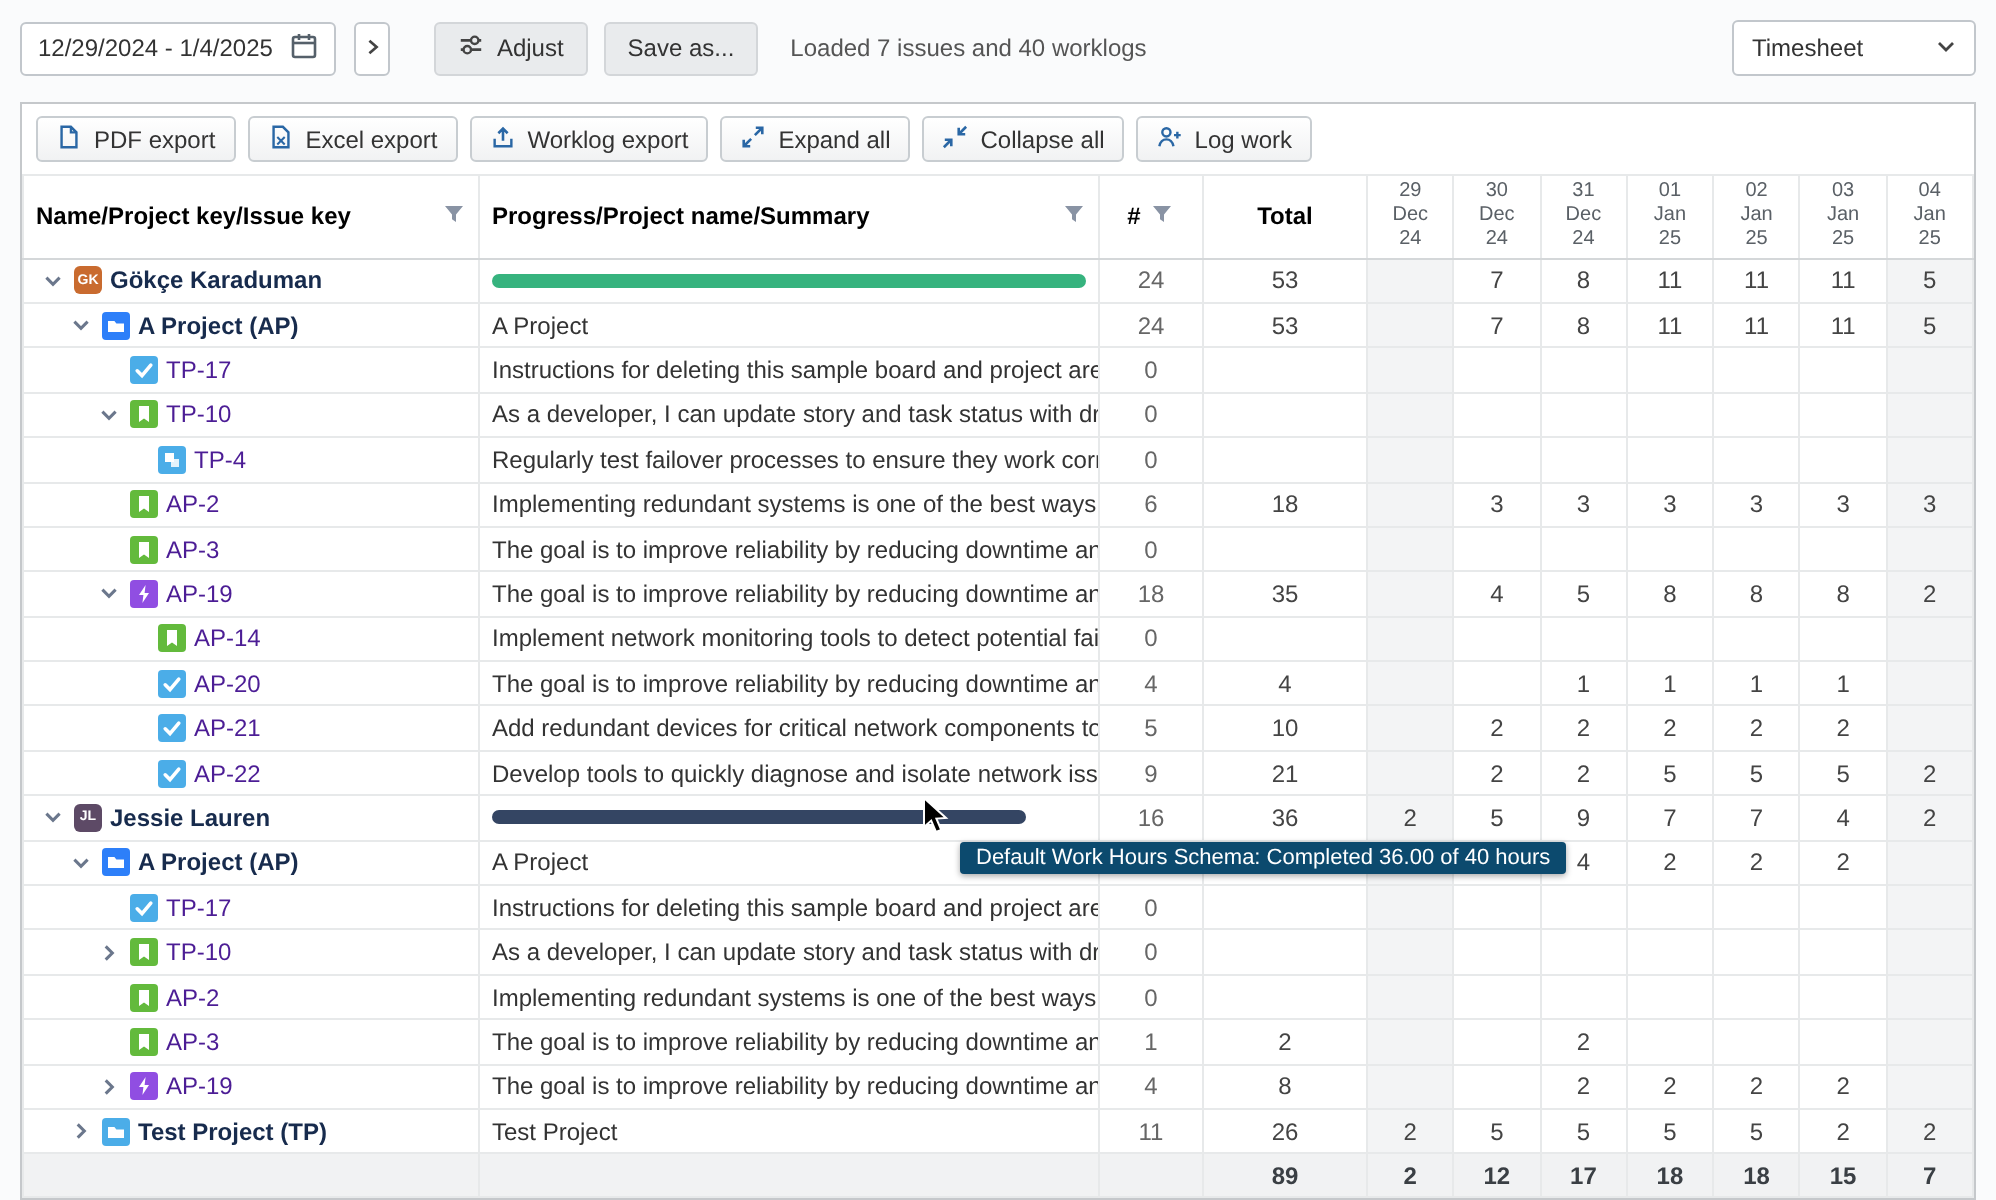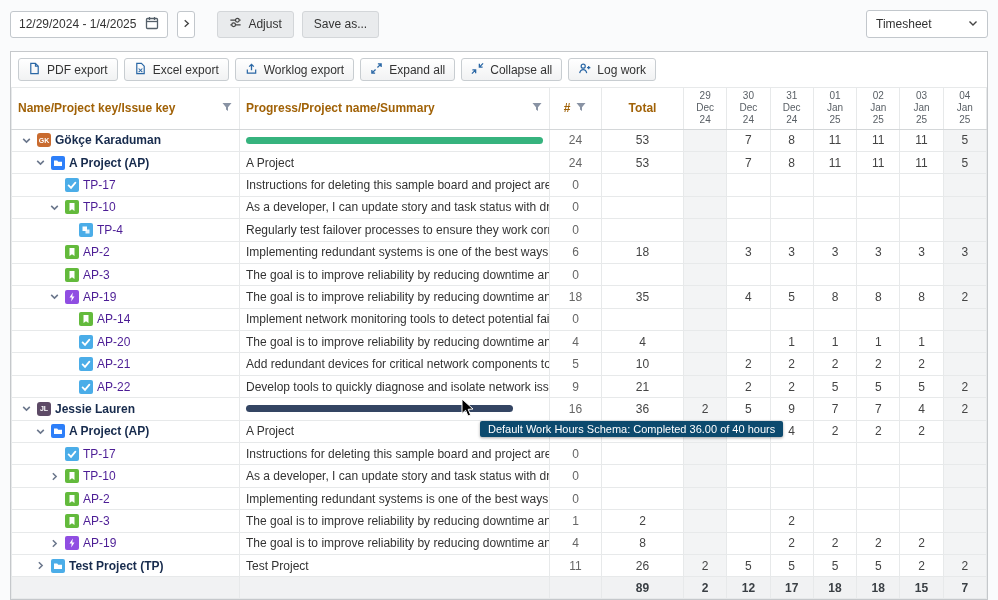--- a/index.html
+++ b/index.html
@@ -26,21 +26,21 @@
   .actions { display:flex; gap:6px; padding:6px 7px; }
   .act-btn { display:flex; align-items:center; gap:6px; height:23px; padding:0 9px;
              background:linear-gradient(#ffffff,#f1f2f3); border:1px solid #c8cdd1;
              border-radius:3px; color:#333; cursor:pointer; white-space:nowrap; }
   .act-btn svg { flex:none; }
 
   
   table { width:100%; border-collapse:collapse; table-layout:fixed; }
   th, td { border:1px solid #e7e9ea; }
   thead th { height:40px; vertical-align:middle; padding:2px 6px; font-weight:bold;
-             color:#a16207; text-align:left; background:#fff; border-bottom:1px solid #d4d7d9; }
+             color:#000000; text-align:left; background:#fff; border-bottom:1px solid #d4d7d9; }
   .head-flex { display:flex; align-items:center; justify-content:space-between; gap:4px; }
   .head-center { display:flex; align-items:center; justify-content:center; gap:5px; }
   .day-head { font-size:10px; font-weight:normal; color:#5a6066; text-align:center;
               white-space:pre-line; line-height:1.22; }
   .total-head { text-align:center; }
   tbody tr { height:22.4px; }
   td { padding:0 6px; vertical-align:middle; overflow:hidden; white-space:nowrap; }
   .c-name .name-wrap { display:flex; align-items:center; gap:4px; overflow:hidden; }
   .chev { flex:none; width:13px; height:13px; display:inline-flex; align-items:center; justify-content:center; cursor:pointer; }
   .row-icon { flex:none; width:14px; height:14px; border-radius:2px; display:inline-flex;
@@ -90,20 +90,21 @@
             <path d="M1.5 4.5h11M1.5 9.5h11" stroke="#444" stroke-width="1.4"></path>
             <circle cx="9" cy="4.5" r="2" fill="#e9ebed" stroke="#444" stroke-width="1.3"></circle>
             <circle cx="5" cy="9.5" r="2" fill="#e9ebed" stroke="#444" stroke-width="1.3"></circle>
           </svg></span>
       <span>Adjust</span>
     </div>
     <div class="chip-btn">
       <span>Save as...</span>
     </div>
 
+    <span class="loaded">Loaded 7 issues and 40 worklogs</span>
     <span class="spacer"></span>
 
     <div class="view-select">
       <span>Timesheet</span>
       <span><svg width="10" height="10" viewBox="0 0 10 10">
             <path d="M1.5 3.5 5 7 8.5 3.5" fill="none" stroke="#444" stroke-width="1.4"></path>
           </svg></span>
     </div>
   </div>
 

